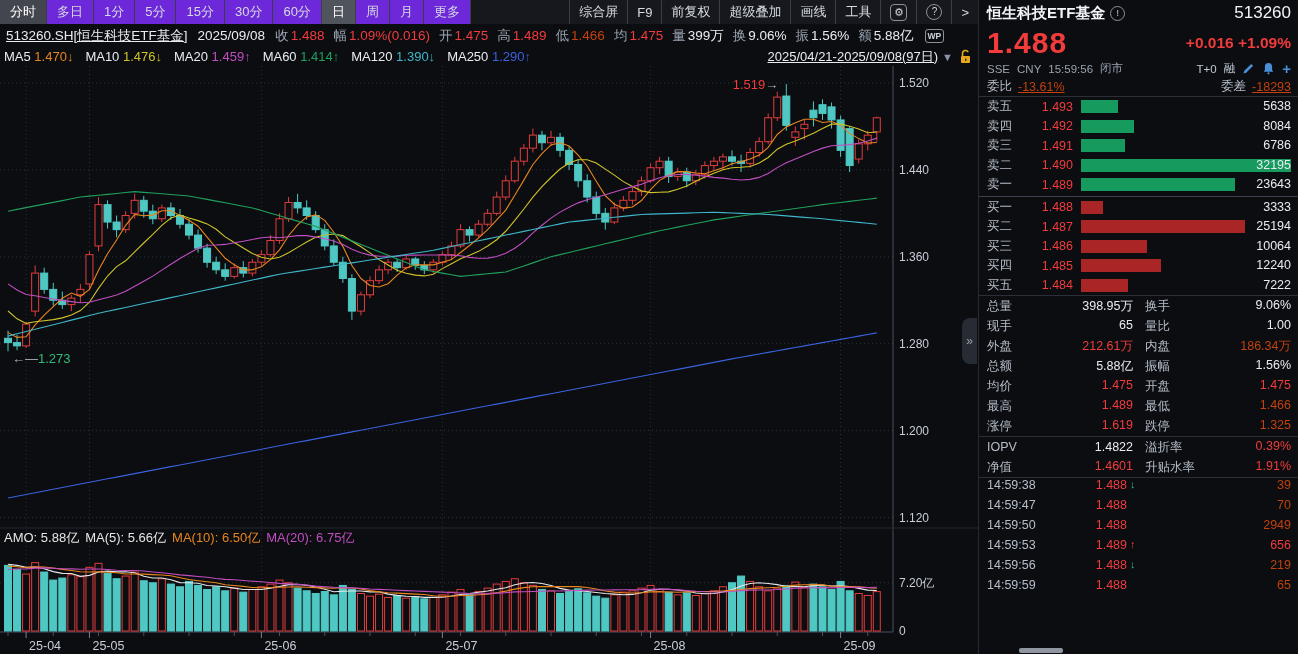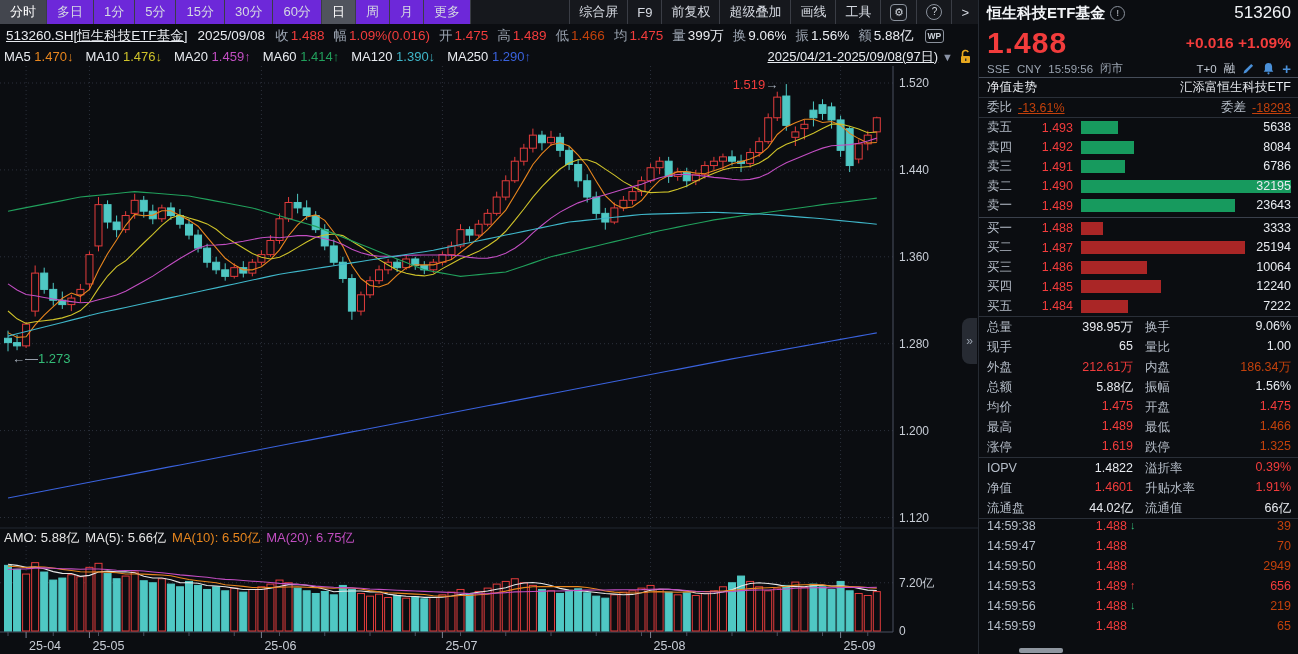--- a/index.html
+++ b/index.html
@@ -529,24 +529,20 @@
       <svg width="13" height="13" viewBox="0 0 13 13">
         <path d="M1.5 11.5 L2.3 8.8 L9.2 1.9 L11.1 3.8 L4.2 10.7 Z" fill="#4a90d9"></path>
       </svg>
       <svg width="13" height="13" viewBox="0 0 13 13">
         <path d="M6.5 1 a3.6 3.6 0 0 1 3.6 3.6 V8 l1.2 1.8 H1.7 L2.9 8 V4.6 A3.6 3.6 0 0 1 6.5 1 Z" fill="#4a90d9"></path>
         <circle cx="6.5" cy="11.3" r="1.1" fill="#4a90d9"></circle>
       </svg>
       <span class="iconblue" style="font-size:15px;font-weight:bold;">+</span>
     </span>
   </div>
-  <div class="rp-row rp-nav">
-    <span>净值走势</span>
-    <span class="nright">汇添富恒生科技ETF</span>
-  </div>
   <div class="rp-row rp-weibi">
     <span>委比</span>
     <span class="wv grn">-13.61%</span>
     <span class="wl2">委差</span>
     <span class="wv grn">-18293</span>
   </div>
   <div id="asks">
       <div class="ob-row">
         <span class="ob-lab">卖五</span>
         <span class="ob-price red">1.493</span>
@@ -716,30 +712,20 @@
       <div class="st-row">
         <span class="st-cell c1">
           <span class="sl">净值</span>
           <span class="sv red">1.4601</span>
         </span>
         <span class="st-cell">
           <span class="sl">升贴水率</span>
           <span class="sv red">1.91%</span>
         </span>
       </div>
-      <div class="st-row">
-        <span class="st-cell c1">
-          <span class="sl">流通盘</span>
-          <span class="sv wht">44.02亿</span>
-        </span>
-        <span class="st-cell">
-          <span class="sl">流通值</span>
-          <span class="sv wht">66亿</span>
-        </span>
-      </div>
     </div>
   <div class="ticklist" id="ticklist">
       <div class="tk-row">
         <span class="tk-time">14:59:38</span>
         <span class="tk-price red">1.488</span>
         <span class="tk-arrow" style="color: rgb(51, 187, 119);">↓</span>
         <span class="tk-qty grn">39</span>
       </div>
       <div class="tk-row">
         <span class="tk-time">14:59:47</span>

